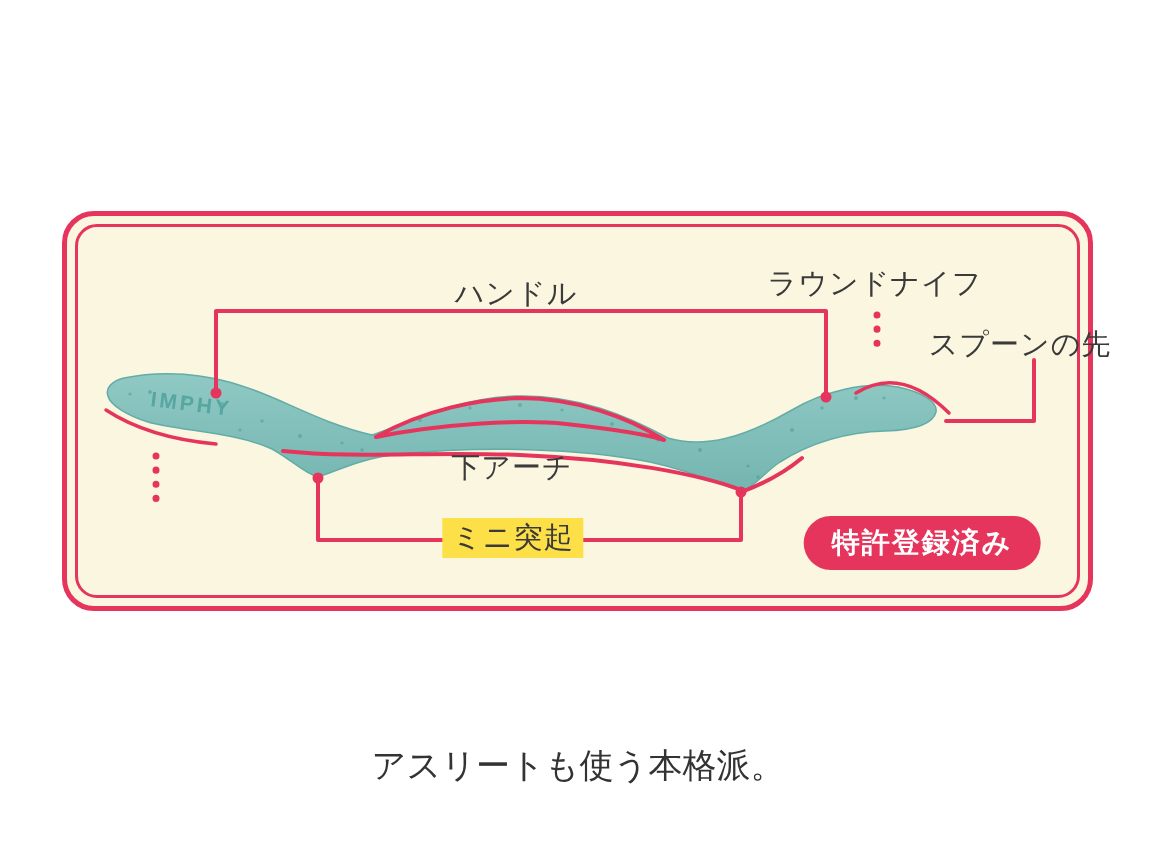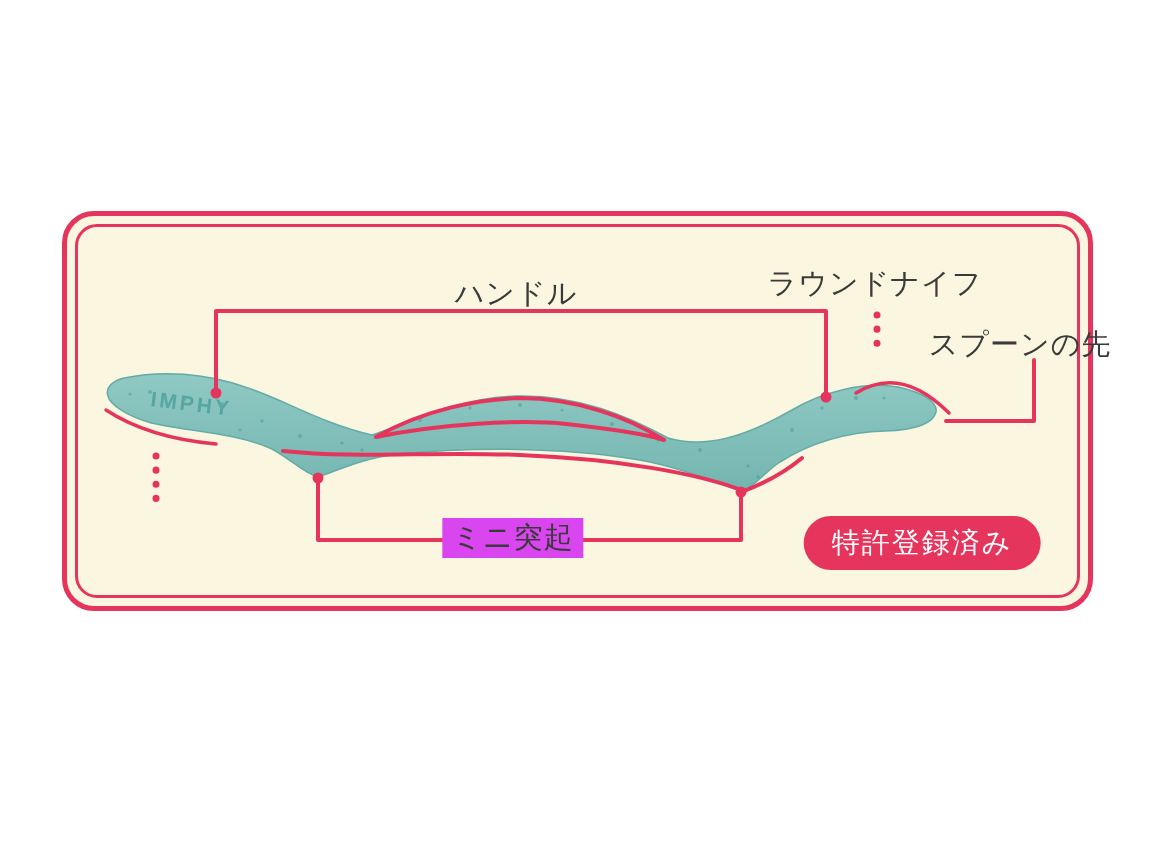--- a/index.html
+++ b/index.html
@@ -15,24 +15,24 @@
   .panel-inner{
     position:absolute;left:8px;top:8px;right:8px;bottom:8px;
     border:3px solid #E6355C;border-radius:22px;
   }
   .art{position:absolute;left:0;top:0;}
   .lbl{
     position:absolute;transform:translate(-50%,-50%);
     font-size:29px;font-weight:500;color:#3a3a3a;
     white-space:nowrap;letter-spacing:1px;z-index:5;
   }
-  .lbl.masked{background:#d946ef;padding:0 10px;}
+  .lbl.masked{background:#fde047;padding:0 10px;}
   .badge{
     position:absolute;left:922px;top:543px;transform:translate(-50%,-50%);
-    background:#E6355C;color:#ffffff;font-size:28px;font-weight:400;
+    background:#E6355C;color:#ffffff;font-size:28px;font-weight:700;
     padding:8px 28px;border-radius:30px;white-space:nowrap;letter-spacing:2px;z-index:5;
   }
   .caption{
     position:absolute;left:578px;transform:translateX(-50%);
     font-size:34px;font-weight:500;color:#333333;white-space:nowrap;z-index:5;
   }
   .caption.l1{top:743px;}
   .caption.l2{top:790px;}
 </style>
 </head>
@@ -119,18 +119,20 @@
     <line x1="156" y1="456" x2="156" y2="500" stroke="#E6355C" stroke-width="7" stroke-linecap="round" stroke-dasharray="0.1 14"></line>
 
     <path d="M 318 479 L 318 540 L 741 540 L 741 494" fill="none" stroke="#E6355C" stroke-width="4" stroke-linejoin="round" stroke-linecap="round"></path>
     <circle cx="318" cy="478" r="5.5" fill="#E6355C"></circle>
     <circle cx="741" cy="492" r="5.5" fill="#E6355C"></circle>
   </svg>
 
   <div class="lbl" style="left:516px;top:286px;margin-top:8px;">ハンドル</div>
   <div class="lbl" style="left:847px;top:284px;margin-left:28px;">ラウンドナイフ</div>
   <div class="lbl" style="left:986px;top:345px;margin-left:34px;">スプーンの先</div>
+  <div class="lbl" style="left:512px;top:468px;">下アーチ</div>
   <div class="lbl masked" style="left:513px;top:538px;">ミニ突起</div>
 
   <div class="badge">特許登録済み</div>
 
+  <div class="caption l1">アスリートも使う本格派。</div>
 
 </div>
 
 </body></html>

